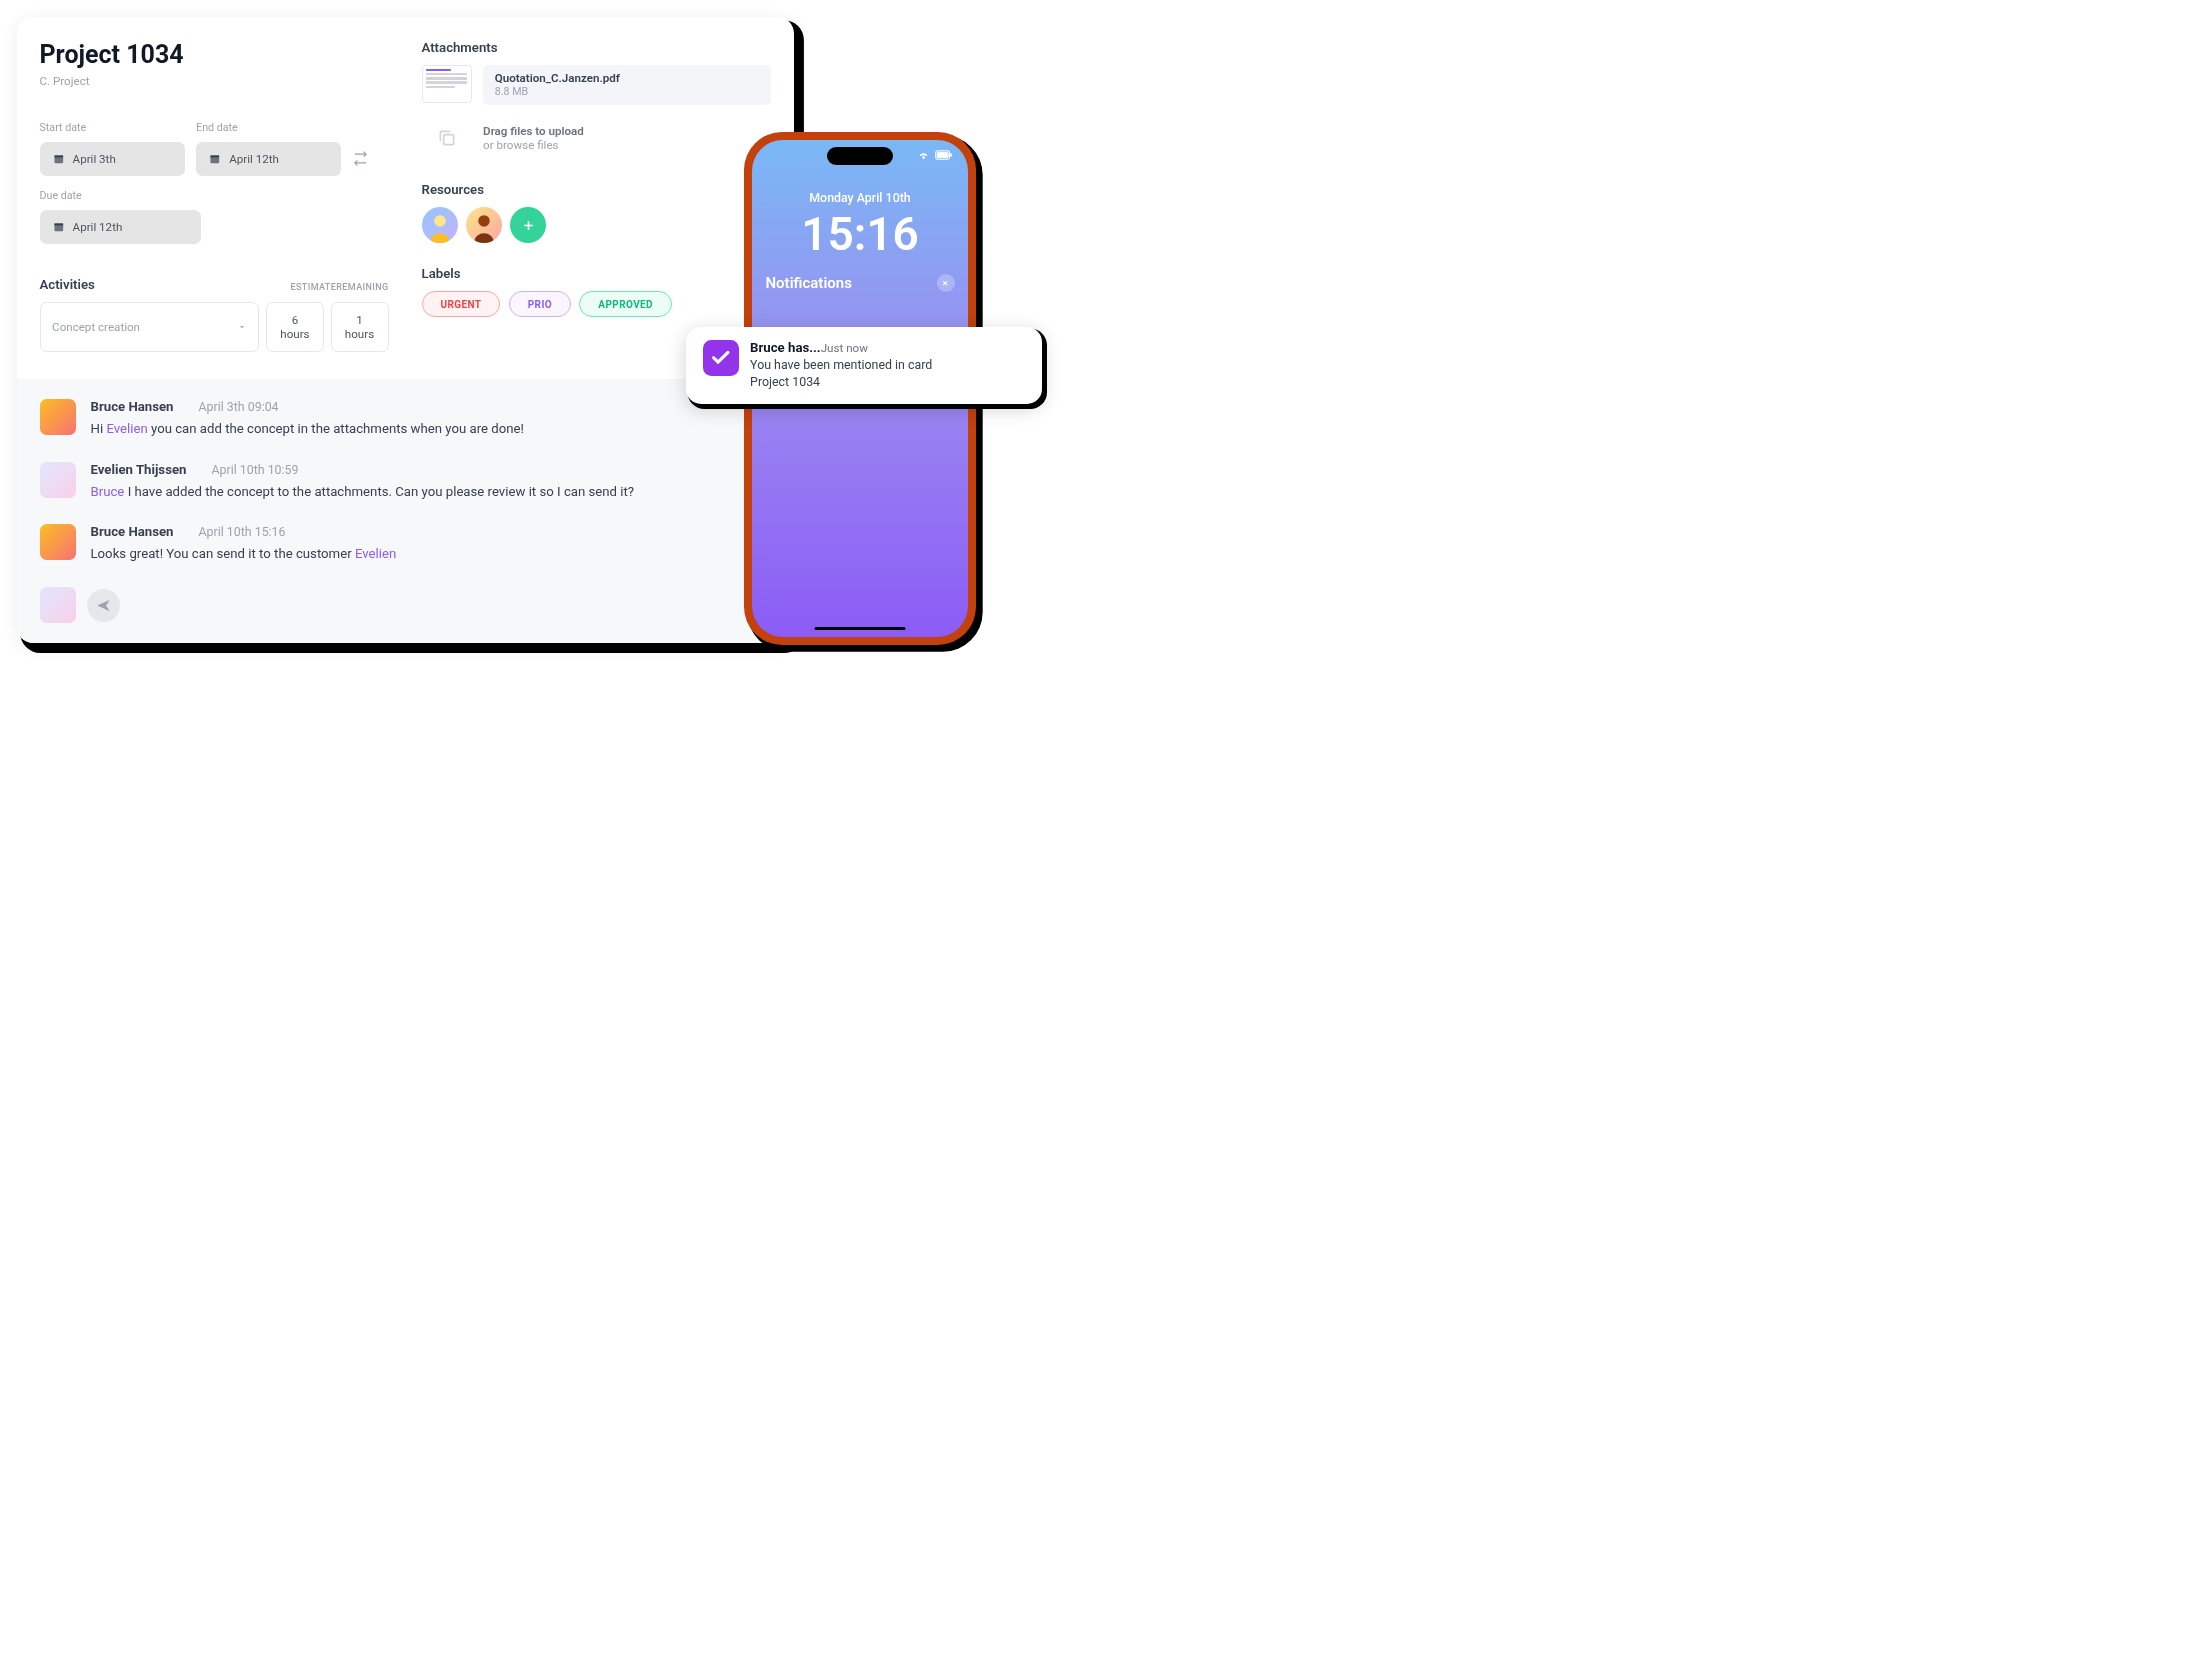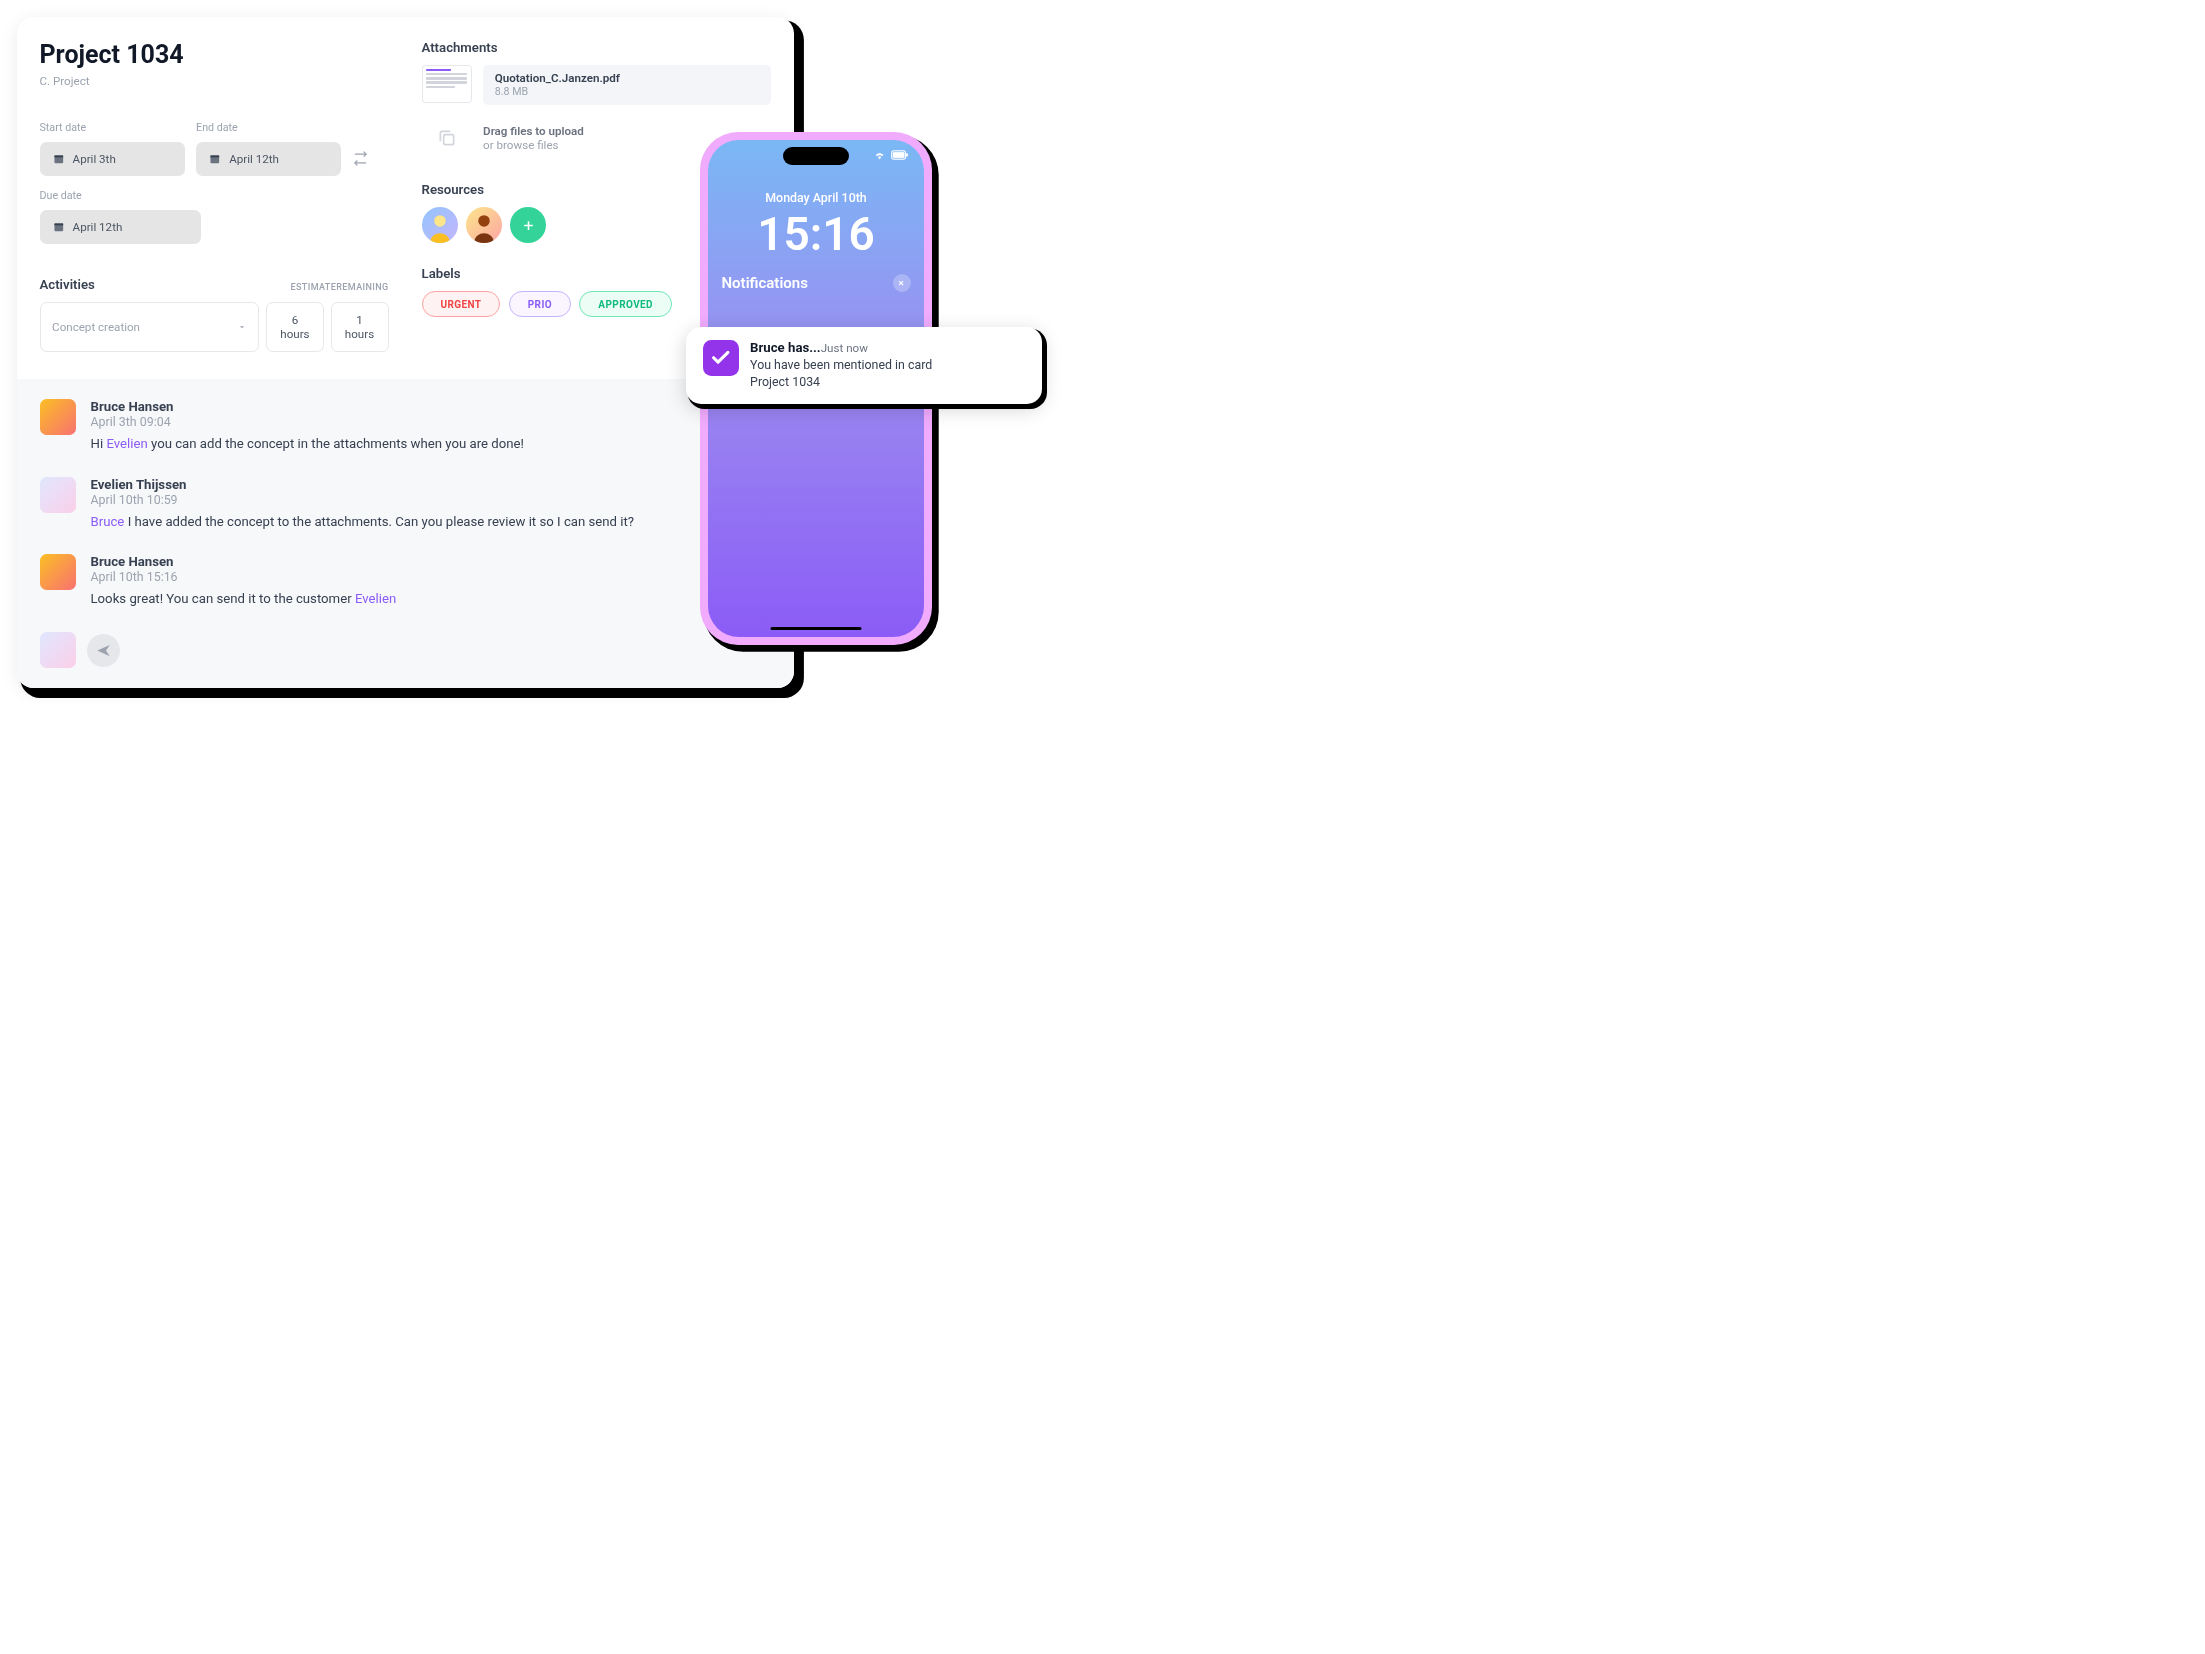--- a/index.html
+++ b/index.html
@@ -46,33 +46,33 @@
 .avatar-add { width: 36px; height: 36px; border-radius: 50%; background: #34d399; color: #fff; display: flex; align-items: center; justify-content: center; font-size: 18px; cursor: pointer; }
 .labels { display: flex; gap: 8.3px; margin-top: 6.6px; }
 .label-pill { padding: 6.6px 18px; border-radius: 826px; font-size: 10px; font-weight: 700; letter-spacing: 0.4px; border: 0.8px solid; }
 .label-urgent { background: #fef2f2; border-color: #fca5a5; color: #ef4444; }
 .label-prio { background: #faf5ff; border-color: #c4b5fd; color: #8b5cf6; }
 .label-approved { background: #ecfdf5; border-color: #6ee7b7; color: #10b981; }
 .comments { background: #f7f8fa; padding: 20px 23px; border-radius: 0 0 16.5px 16.5px; }
 .comment { display: flex; gap: 15px; margin-bottom: 23px; }
 .comment .avatar-sq { width: 36px; height: 36px; border-radius: 6.6px; background: linear-gradient(135deg, #fbbf24, #f87171); flex-shrink: 0; }
 .comment .avatar-sq.light { background: linear-gradient(135deg, #e0e7ff, #fbcfe8); }
-.comment-body .meta { display: flex; align-items: baseline; margin-bottom: 5px; flex-direction: column; }
+.comment-body .meta { display: flex; gap: 25px; align-items: baseline; margin-bottom: 5px; }
 .comment-author { font-size: 13.2px; font-weight: 700; color: #374151; }
 .comment-time { font-size: 12.4px; color: #9ca3af; }
 .comment-text { font-size: 13.2px; color: #374151; line-height: 1.5; }
 .mention { color: #8b5cf6; }
 .reply-row { display: flex; gap: 11.6px; align-items: center; }
 .reply-input { flex: 1; background: #fff; border: 0.8px solid #e5e7eb; border-radius: 6.6px; padding: 11.6px 15px; font-size: 13.2px; color: #374151; }
 .send-btn { width: 33px; height: 33px; border-radius: 50%; background: #e5e7eb; color: #9ca3af; display: flex; align-items: center; justify-content: center; cursor: pointer; }
 .right-col .section-title { margin-top: 0; }
 .right-col > div { margin-bottom: 23px; }
 
 
-.phone { position: absolute; left: 700px; top: 132px; width: 232px; height: 513px; background: #f0abfc; border-radius: 38px; padding: 8.3px; box-shadow: 5px 5px 0 1.7px #000; }
+.phone { position: absolute; left: 744px; top: 132px; width: 232px; height: 513px; background: #c2410c; border-radius: 38px; padding: 8.3px; box-shadow: 5px 5px 0 1.7px #000; }
 .phone-screen { width: 100%; height: 100%; border-radius: 31px; background: linear-gradient(180deg, #7ab8f5 0%, #9b8cf0 45%, #8b5cf6 100%); position: relative; overflow: hidden; color: #fff; }
 .notch { position: absolute; top: 6.6px; left: 50%; transform: translateX(-50%); width: 66px; height: 18px; background: #000; border-radius: 10px; }
 .status-bar { position: absolute; top: 10px; right: 15px; display: flex; gap: 5px; font-size: 10px; }
 .lock-date { text-align: center; margin-top: 50px; font-size: 12.4px; font-weight: 500; }
 .lock-time { text-align: center; font-size: 46px; font-weight: 600; margin-top: 1.7px; }
 .notif-header { display: flex; justify-content: space-between; align-items: center; padding: 0 13.2px; margin-top: 13.2px; }
 .notif-title { font-size: 15px; font-weight: 600; }
 .notif-close { width: 18px; height: 18px; border-radius: 50%; background: rgba(255,255,255,0.25); display: flex; align-items: center; justify-content: center; font-size: 10px; cursor: pointer; }
 .home-indicator { position: absolute; bottom: 6.6px; left: 50%; transform: translateX(-50%); width: 91px; height: 3.3px; background: #000; border-radius: 2.5px; }
 .notification-card { position: absolute; left: 686px; top: 327px; width: 356px; background: #fff; border-radius: 15px; padding: 13.2px 16.5px; display: flex; gap: 11.6px; box-shadow: 0 5px 20px rgba(0,0,0,0.18), 3.3px 3.3px 0 1.7px #000; }

